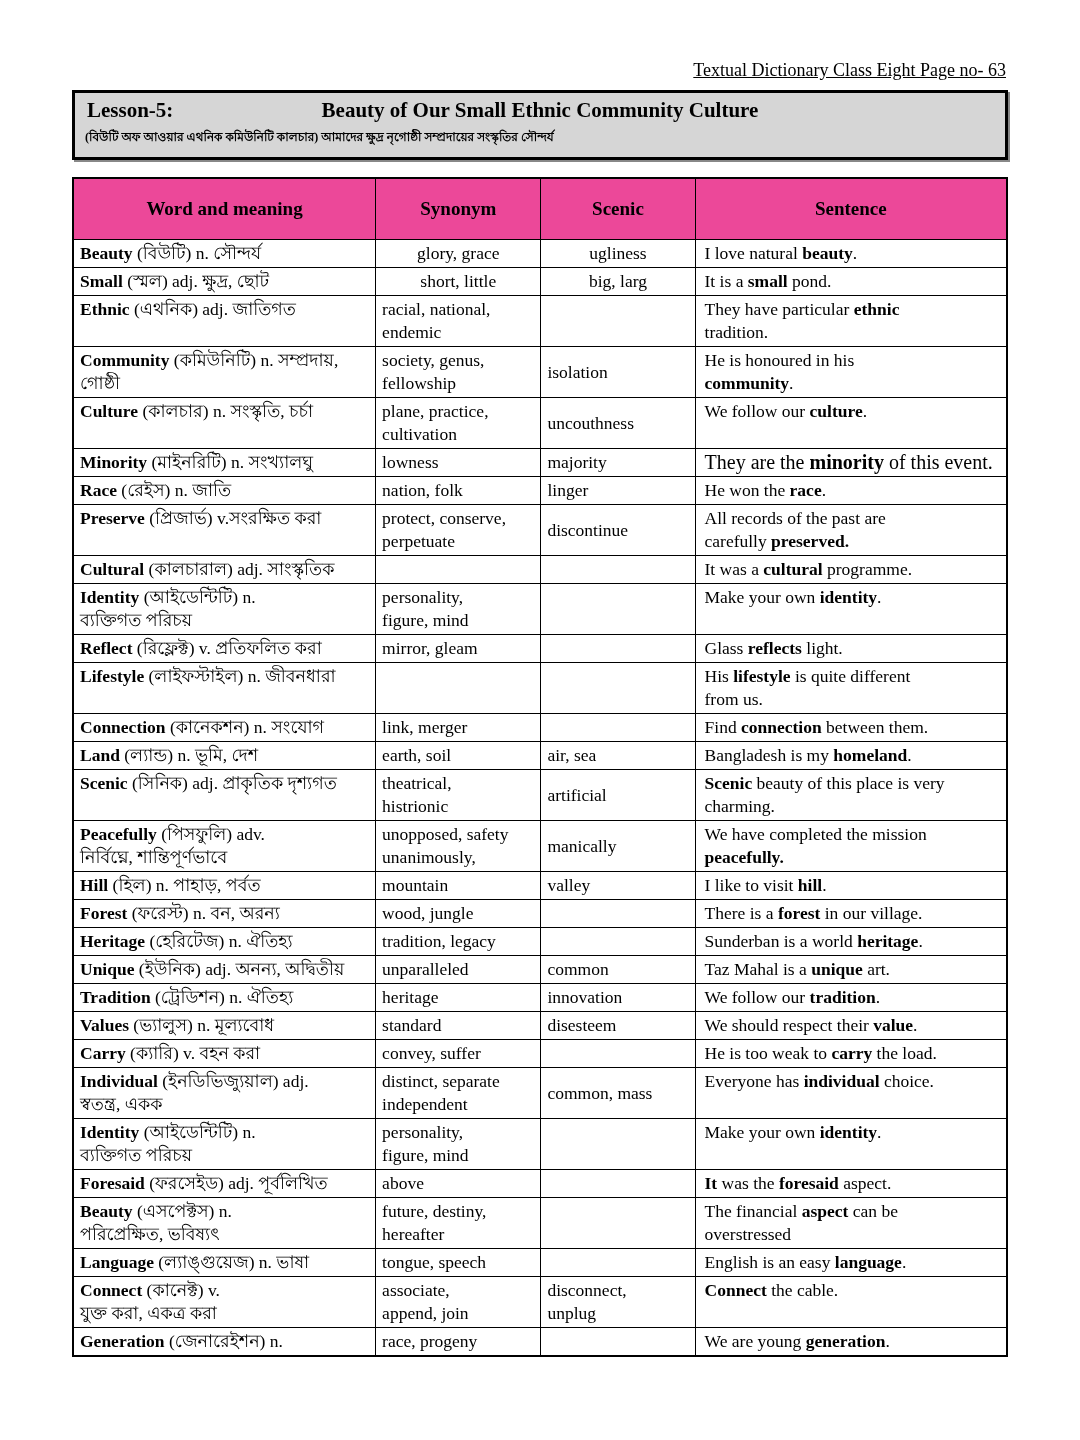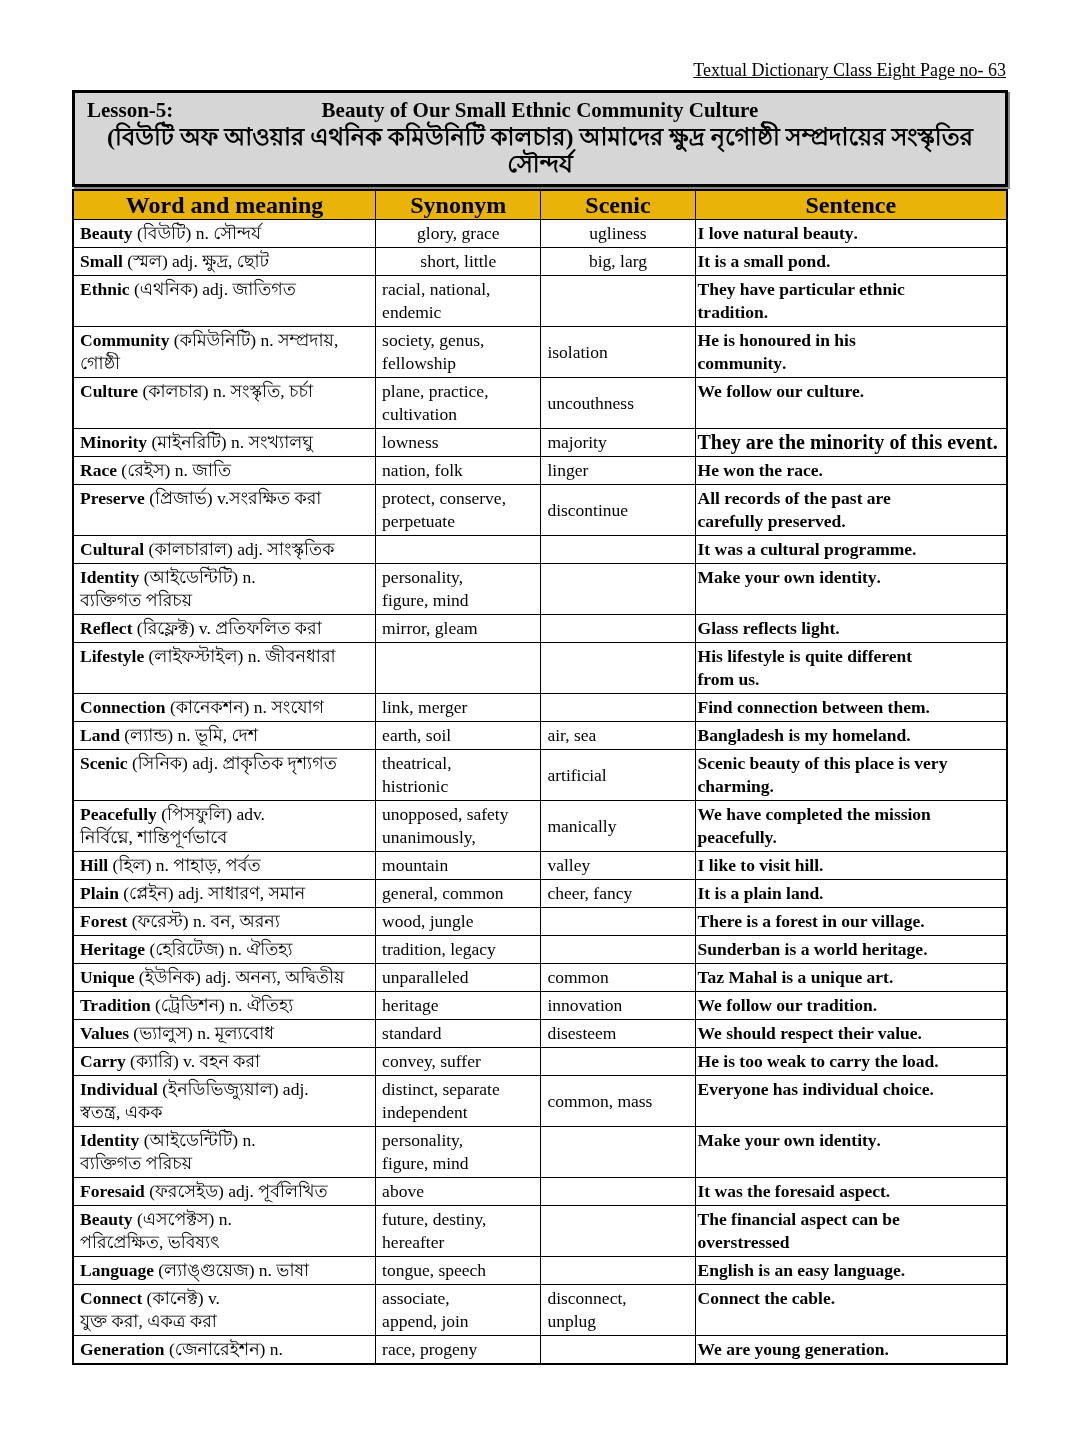--- a/index.html
+++ b/index.html
@@ -19,67 +19,66 @@
     font-size: 18px;
     margin-bottom: 9px;
     padding-right: 2px;
     text-decoration: underline;
   }
 
   .lesson-box {
     border: 3px solid #000;
     background: #d6d6d6;
     padding: 3px 10px 6px 10px;
-    margin-bottom: 2px;
+    margin-bottom: 17px;
     box-shadow: 2px 2px 0 #888;
   }
   .lesson-line1 {
     position: relative;
     text-align: center;
     font-weight: bold;
     font-size: 21px;
     line-height: 28px;
   }
   .lesson-label { position: absolute; left: 2px; top: 0; }
   .lesson-subtitle {
-    text-align: center;
     font-weight: bold;
-    font-size: 24px;
+    font-size: 12px;
     line-height: 27px;
   }
 
   table.dict {
     width: 100%;
     border-collapse: collapse;
     border: 2.5px solid #000;
     table-layout: fixed;
   }
   col.c-word { width: 32.4%; }
   col.c-syn  { width: 17.7%; }
   col.c-ant  { width: 16.5%; }
   col.c-sent { width: 33.4%; }
 
   .dict th {
-    background: #eab308;
+    background: #ec4899;
     border: 1.5px solid #000;
-    font-size: 24px;
-    padding: 2px 4px;
+    font-size: 19px;
+    padding: 18px 4px;
     line-height: 24px;
   }
   .dict td {
     border: 1.5px solid #000;
     font-size: 17.5px;
     line-height: 23px;
     padding: 2px 6px;
     vertical-align: top;
     white-space: pre-wrap;
     word-wrap: break-word;
   }
   .dict td.ant { vertical-align: middle; }
-  .dict td.sent { padding-left: 2px; font-weight: bold; }
+  .dict td.sent { padding-left: 9px; }
 
   
   .dict tbody tr:nth-child(-n+2) td.syn,
   .dict tbody tr:nth-child(-n+2) td.ant { text-align: center; }
 
   
   .dict tbody tr:nth-child(6) td.sent { font-size: 20px; }
 </style>
 </head>
 <body>
@@ -224,26 +223,20 @@
           <td class="sent">We have completed the mission
 <b>peacefully.</b></td>
         </tr>
         <tr>
           <td class="word"><b>Hill</b><span> (হিল) n. পাহাড়, পর্বত</span></td>
           <td class="syn">mountain</td>
           <td class="ant">valley</td>
           <td class="sent">I like to visit <b>hill</b>.</td>
         </tr>
         <tr>
-          <td class="word"><b>Plain</b><span> (প্লেইন) adj. সাধারণ, সমান</span></td>
-          <td class="syn">general, common</td>
-          <td class="ant">cheer, fancy</td>
-          <td class="sent">It is a <b>plain</b> land.</td>
-        </tr>
-        <tr>
           <td class="word"><b>Forest</b><span> (ফরেস্ট) n. বন, অরন্য</span></td>
           <td class="syn">wood, jungle</td>
           <td class="ant"></td>
           <td class="sent">There is a <b>forest</b> in our village.</td>
         </tr>
         <tr>
           <td class="word"><b>Heritage</b><span> (হেরিটেজ) n. ঐতিহ্য</span></td>
           <td class="syn">tradition, legacy</td>
           <td class="ant"></td>
           <td class="sent">Sunderban is a world <b>heritage</b>.</td>

